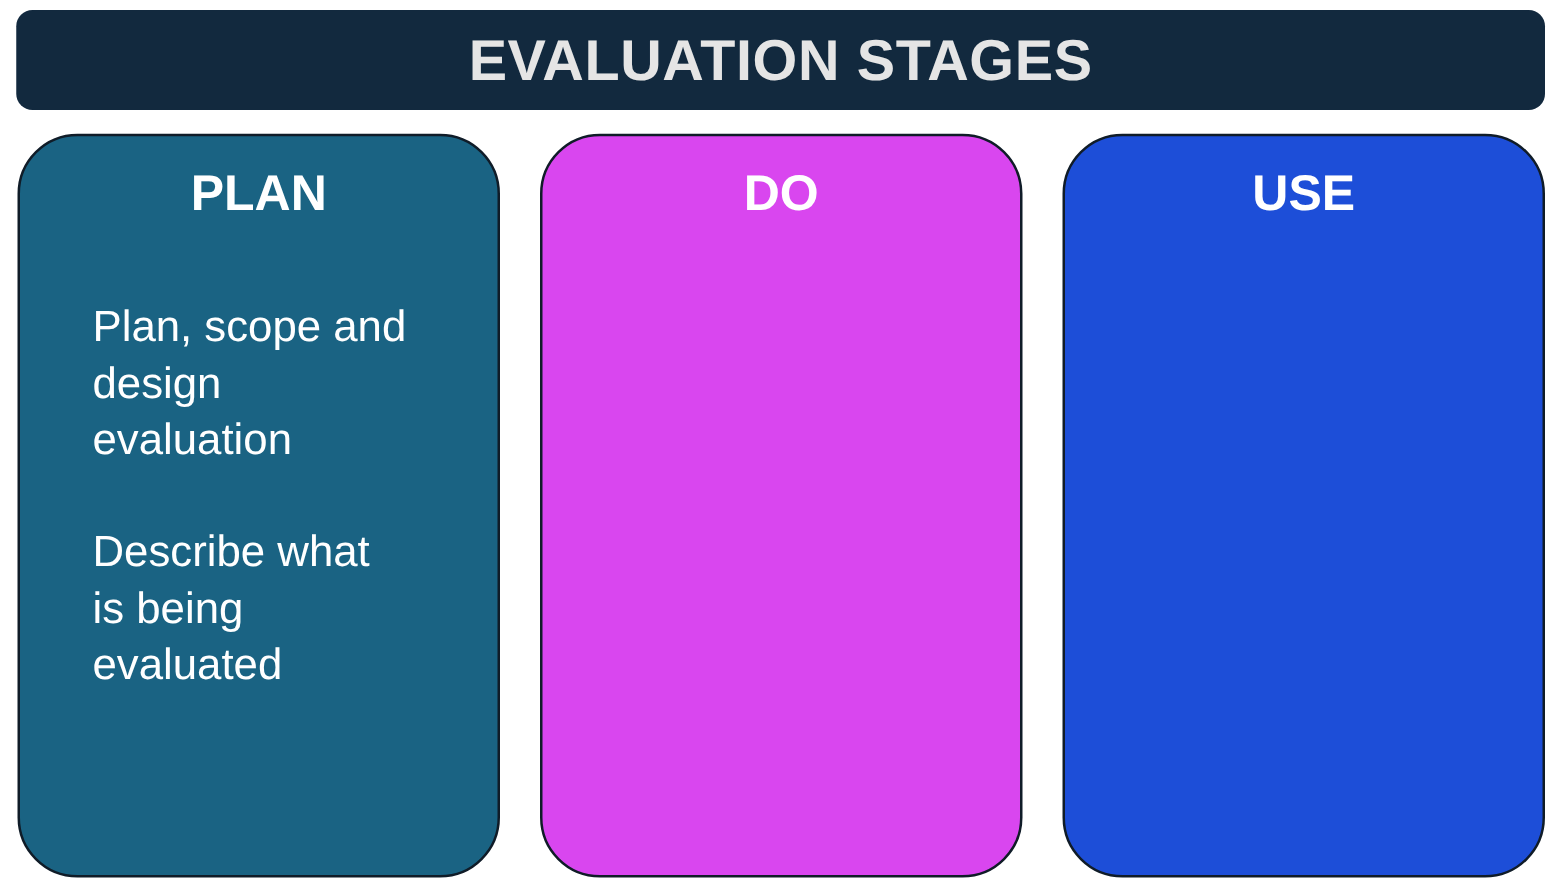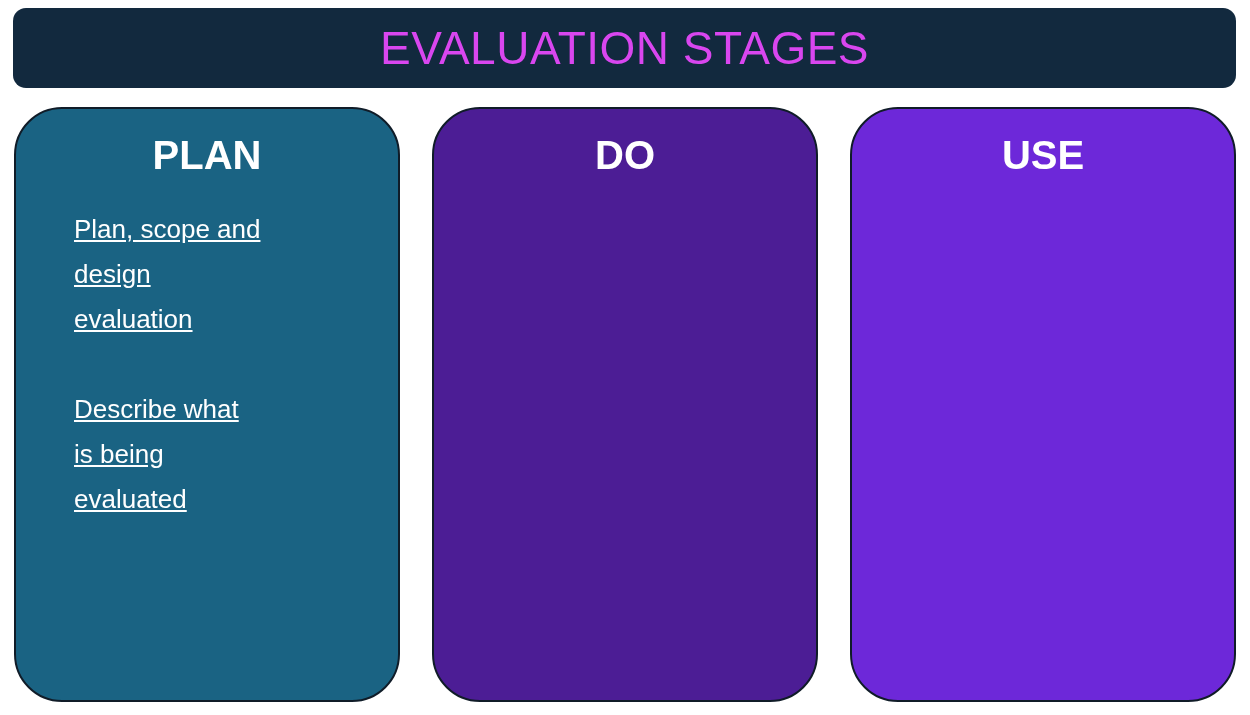--- a/index.html
+++ b/index.html
@@ -21,23 +21,23 @@
     top: 8px;
     width: 1223px;
     height: 80px;
     background: #12293E;
     border-radius: 13px;
     display: flex;
     align-items: center;
     justify-content: center;
   }
   .header-banner .title {
-    color: #d946ef;
+    color: #e5e5e5;
     font-size: 46px;
-    font-weight: 400;
+    font-weight: 700;
     letter-spacing: 0.5px;
     white-space: nowrap;
   }
   .cards-row {
     position: absolute;
     left: 14px;
     top: 107px;
     width: 1222px;
     height: 595px;
     display: flex;
@@ -54,29 +54,28 @@
   }
   .card-title {
     margin-top: 22px;
     text-align: center;
     font-size: 40px;
     font-weight: 700;
     line-height: 48px;
     color: #ffffff;
   }
   .card-body {
-    margin-top: 28px;
+    margin-top: 60px;
     padding-left: 58px;
     padding-right: 26px;
-    font-size: 26px;
+    font-size: 35px;
     line-height: 45px;
     font-weight: 400;
     color: #ffffff;
     white-space: pre-line;
-    text-decoration: underline;
   }
 </style>
 </head>
 <body>
 
 <div class="canvas">
 
   <div class="header-banner" style="background-color: rgb(18, 41, 62);">
     <div class="title">EVALUATION STAGES</div>
   </div>
@@ -87,22 +86,22 @@
       <div class="card-title">PLAN</div>
       <div class="card-body">Plan, scope and
 design
 evaluation
 
 Describe what
 is being
 evaluated</div>
     </div>
 
-    <div class="stage-card" style="background-color: #4c1d95;">
+    <div class="stage-card" style="background-color: #d946ef;">
       <div class="card-title">DO</div>
     </div>
 
-    <div class="stage-card" style="background-color: #6d28d9;">
+    <div class="stage-card" style="background-color: #1d4ed8;">
       <div class="card-title">USE</div>
     </div>
 
   </div>
 </div>
 
 </body></html>

